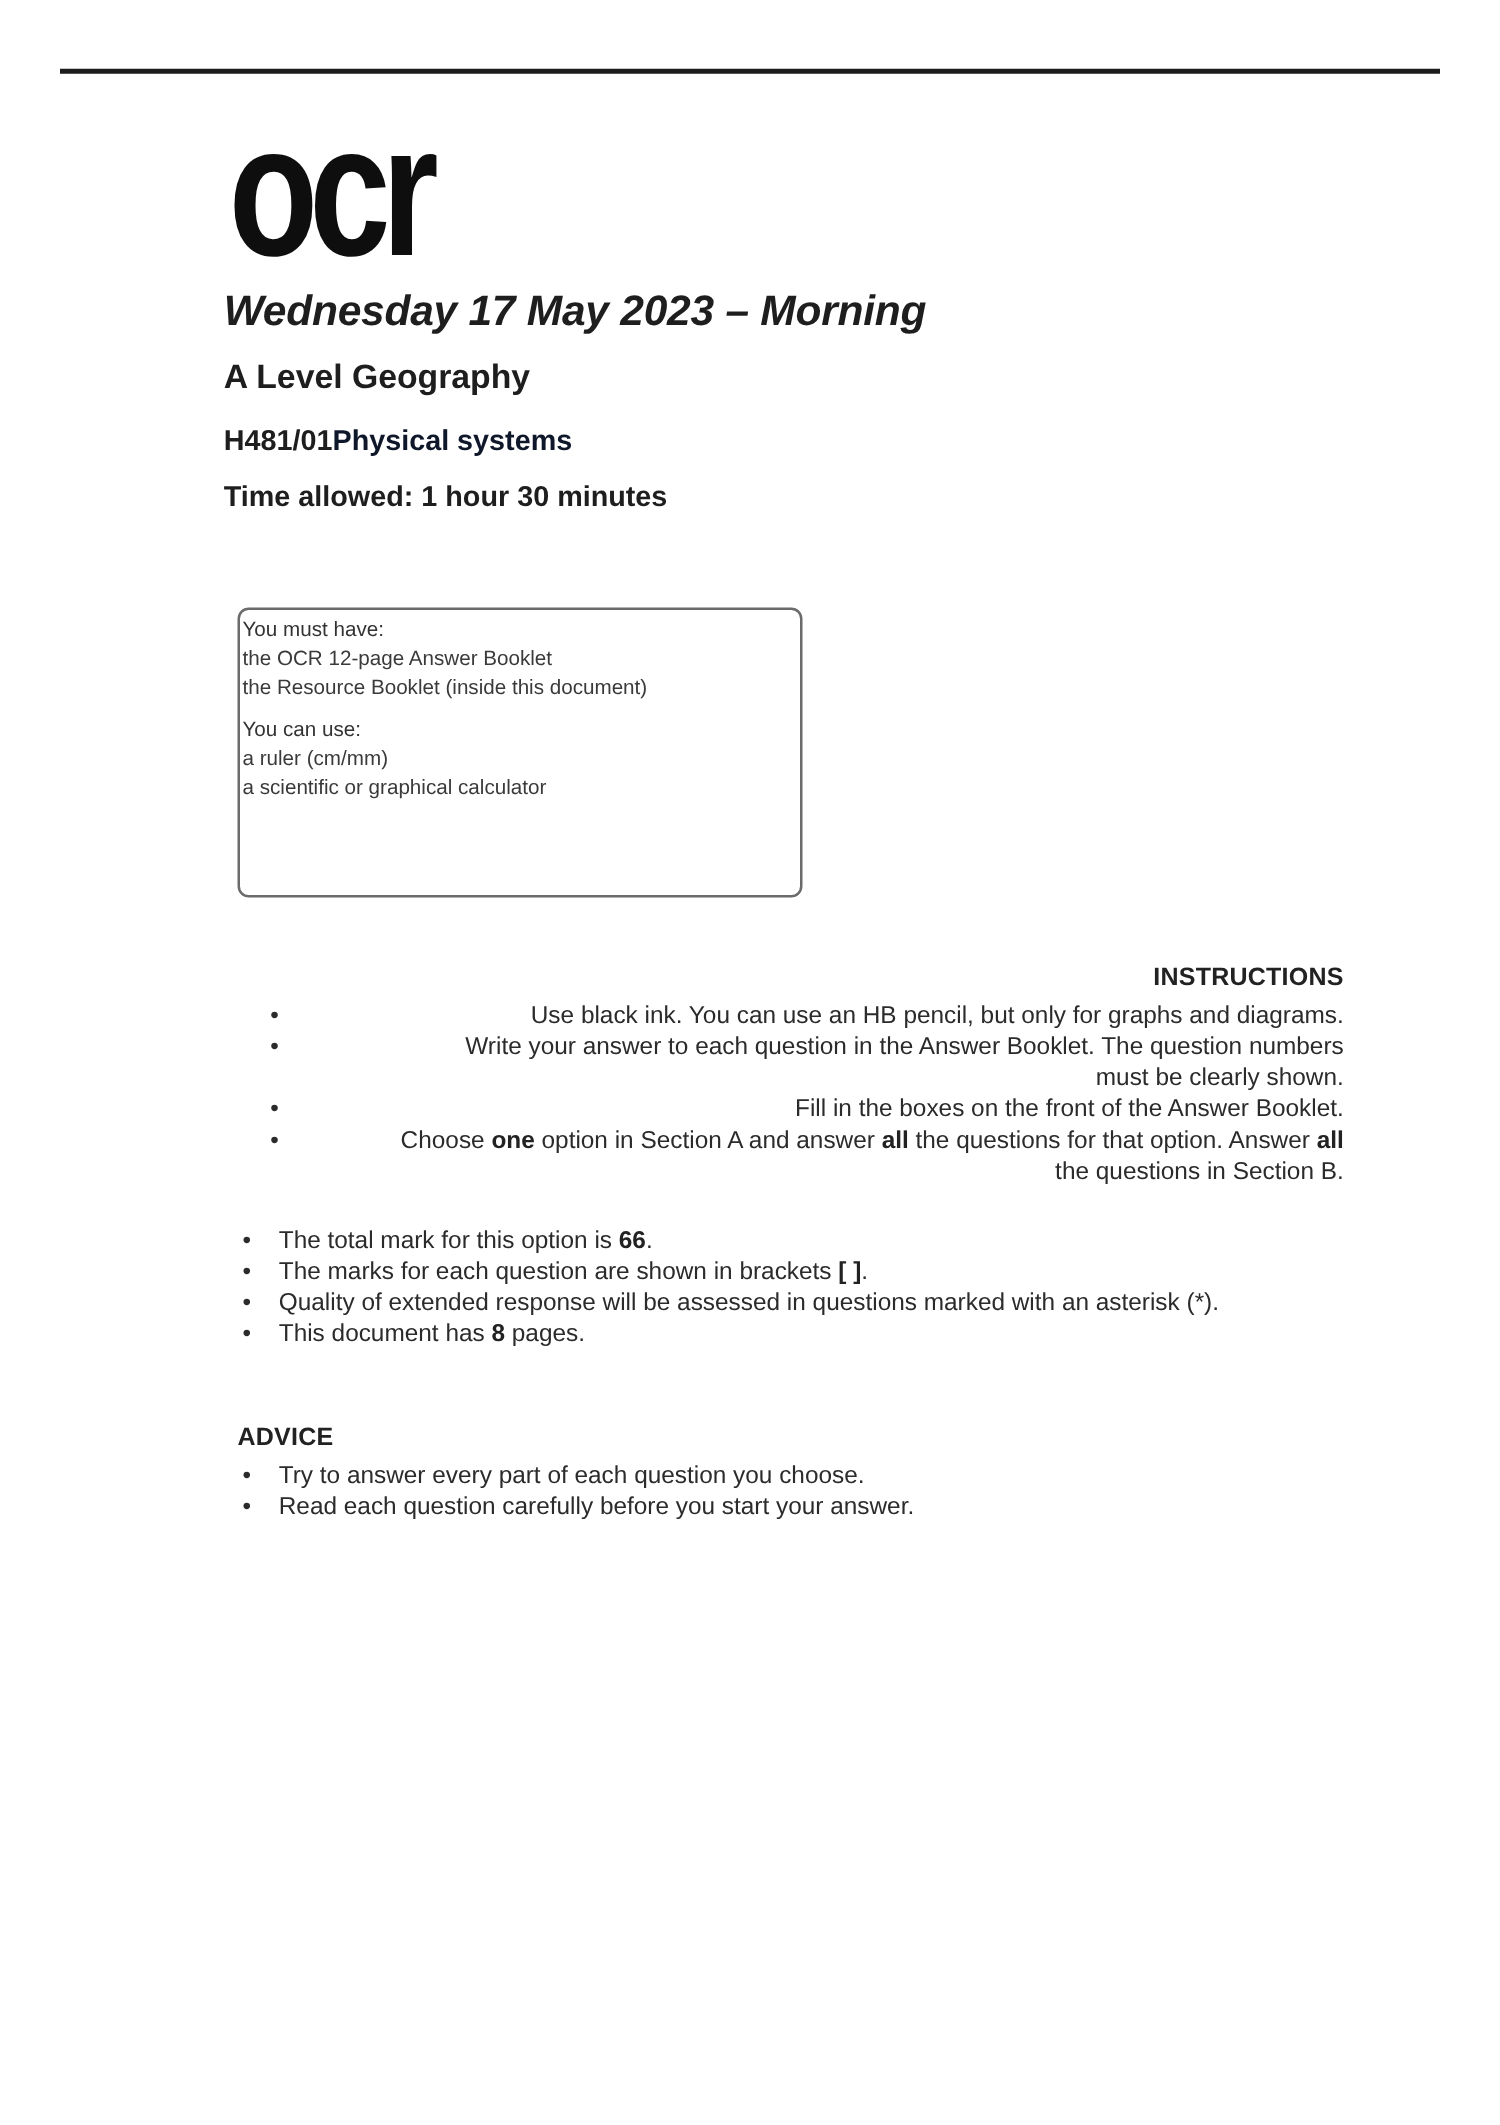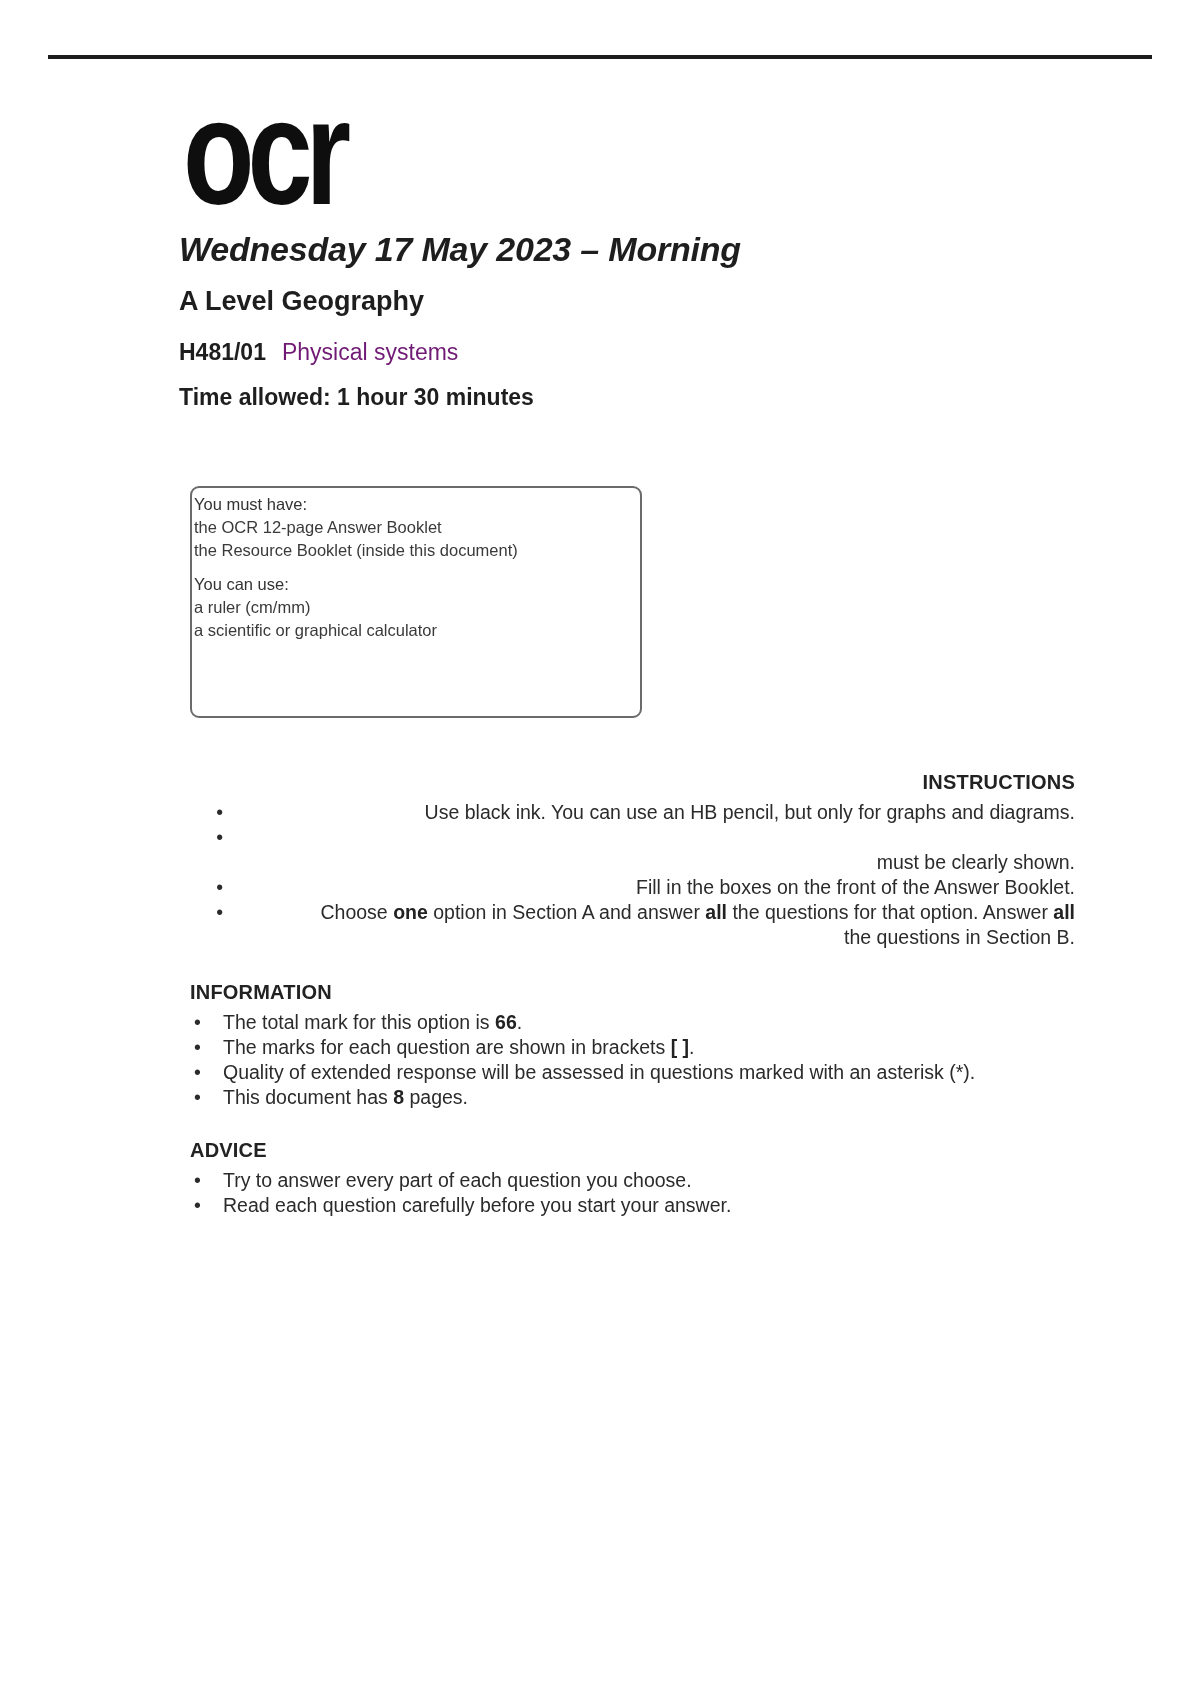--- a/index.html
+++ b/index.html
@@ -25,21 +25,21 @@
   .title {
     position:absolute; left:179px; top:230px; margin:0;
     font-size:34px; font-weight:bold; color:#1e1e1e; letter-spacing:-0.2px;font-style:italic;
   }
   .subtitle {
     position:absolute; left:179px; top:286px; margin:0;
     font-size:27px; font-weight:bold; color:#1e1e1e;
   }
   .paper-line { position:absolute; left:179px; top:339px; font-size:23px; color:#1e1e1e; }
   .paper-line .code { font-weight:bold; }
-  .paper-line .pname { margin-left:16px; font-weight:normal; color:#701a75; }
+  .paper-line .pname { margin-left:0; font-weight:bold; color:#0f172a; }
   .time { position:absolute; left:179px; top:384px; font-size:23px; font-weight:bold; color:#1e1e1e; }
 
   .mbox {
     position:absolute; left:190px; top:486px;
     width:452px; height:232px;
     border:2px solid #6b6b6b; border-radius:9px;
     box-sizing:border-box;
     padding:5px 8px 0 2px;
     font-size:16.5px; color:#3a3a3a;
   }
@@ -88,34 +88,33 @@
   </div>
 
   <section class="sec sec-instructions">
     <h3>INSTRUCTIONS</h3>
     <div class="li">
       <span class="dot">•</span>
       <span class="txt"><span>Use black ink. You can use an HB pencil, but only for graphs and diagrams.</span></span>
     </div>
     <div class="li">
       <span class="dot">•</span>
-      <span class="txt"><br><span>must be clearly shown.</span></span>
+      <span class="txt"><span>Write your answer to each question in the Answer Booklet. The question numbers</span><br><span>must be clearly shown.</span></span>
     </div>
     <div class="li">
       <span class="dot">•</span>
       <span class="txt"><span>Fill in the boxes on the front of the Answer Booklet.</span></span>
     </div>
     <div class="li">
       <span class="dot">•</span>
       <span class="txt"><span>Choose </span><b>one</b><span> option in Section A and answer </span><b>all</b><span> the questions for that option. Answer </span><b>all</b><br><span>the questions in Section B.</span></span>
     </div>
   </section>
 
   <section class="sec sec-information">
-    <h3>INFORMATION</h3>
     <div class="li">
       <span class="dot">•</span>
       <span class="txt"><span>The total mark for this option is </span><b>66</b><span>.</span></span>
     </div>
     <div class="li">
       <span class="dot">•</span>
       <span class="txt"><span>The marks for each question are shown in brackets </span><b>[ ]</b><span>.</span></span>
     </div>
     <div class="li">
       <span class="dot">•</span>

